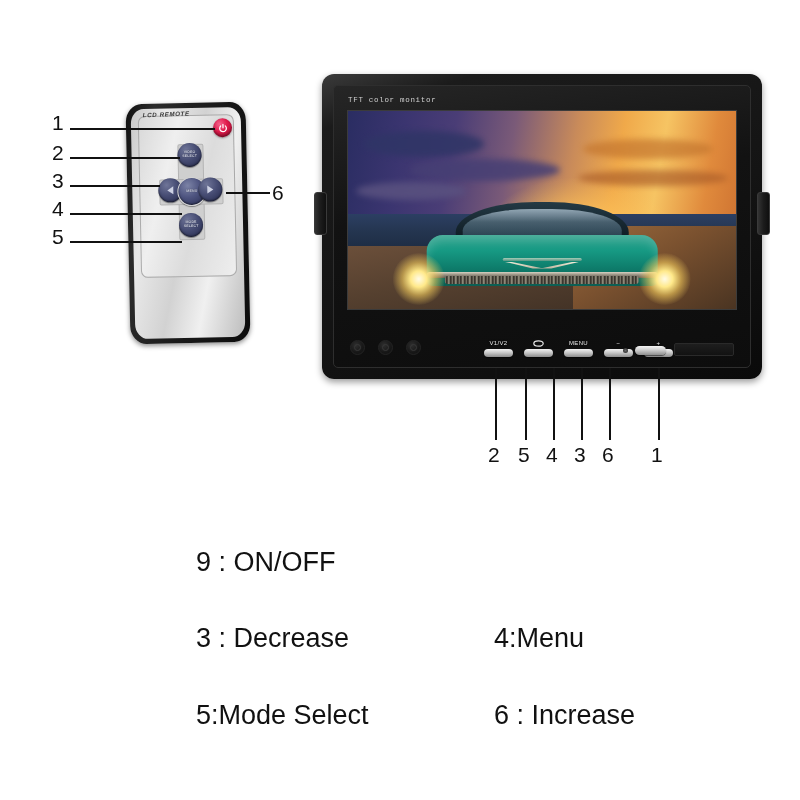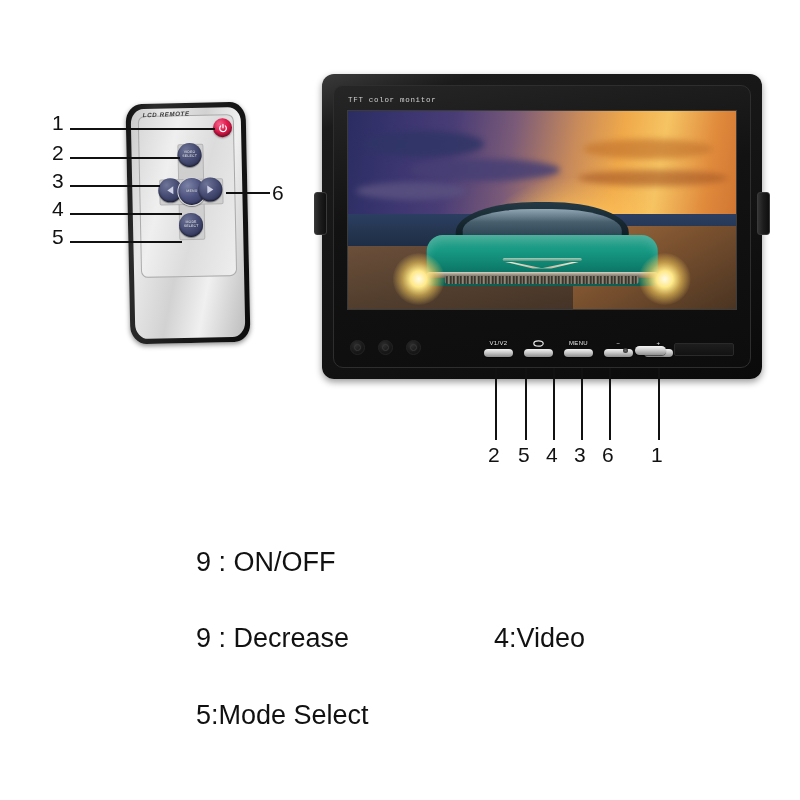--- a/index.html
+++ b/index.html
@@ -85,21 +85,21 @@
   .tri.r{border-top:4.5px solid transparent;border-bottom:4.5px solid transparent;border-left:6px solid #ced2e4;}
 
   
   #monitor{position:absolute;left:322px;top:74px;width:440px;height:305px;}
   .mn-shell{
     position:absolute;inset:0;border-radius:12px;
     background:linear-gradient(160deg,#3a3a3a 0%,#1b1b1b 12%,#141414 55%,#0a0a0a 100%);
     box-shadow:0 3px 7px rgba(0,0,0,.4);
   }
   .mn-bezel{
-    position:absolute;left:11px;top:11px;right:11px;bottom:11px;border-radius:10px;
+    position:absolute;left:11px;top:11px;right:11px;bottom:11px;border-radius:5px;
     background:linear-gradient(170deg,#262626 0%,#121212 40%,#0d0d0d 100%);
     border:1px solid #2e2e2e;
   }
   .mn-label{
     position:absolute;left:14px;top:10px;
     font-family:"Liberation Mono","DejaVu Sans Mono",monospace;
     font-size:7.5px;letter-spacing:.7px;color:#cfcfcf;white-space:nowrap;
   }
   .mn-screen{
     position:absolute;left:13px;top:24px;right:13px;height:198px;
@@ -405,21 +405,22 @@
   <div class="cal-num" style="left:546px;top:444px;">4</div>
   <div class="cal-num" style="left:574px;top:444px;">3</div>
   <div class="cal-num" style="left:602px;top:444px;">6</div>
   <div class="cal-num" style="left:651px;top:444px;">1</div>
 
   <div id="legend">
     <div class="lg-row">
       <span class="lg-cell a">9 : ON/OFF</span>
     </div>
     <div class="lg-row">
-      <span class="lg-cell a">9 : Decrease</span>
-      <span class="lg-cell">4:Video</span>
+      <span class="lg-cell a">3 : Decrease</span>
+      <span class="lg-cell">4:Menu</span>
     </div>
     <div class="lg-row">
       <span class="lg-cell a">5:Mode Select</span>
+      <span class="lg-cell">6 : Increase</span>
     </div>
   </div>
 
 </div>
 
 </body></html>

